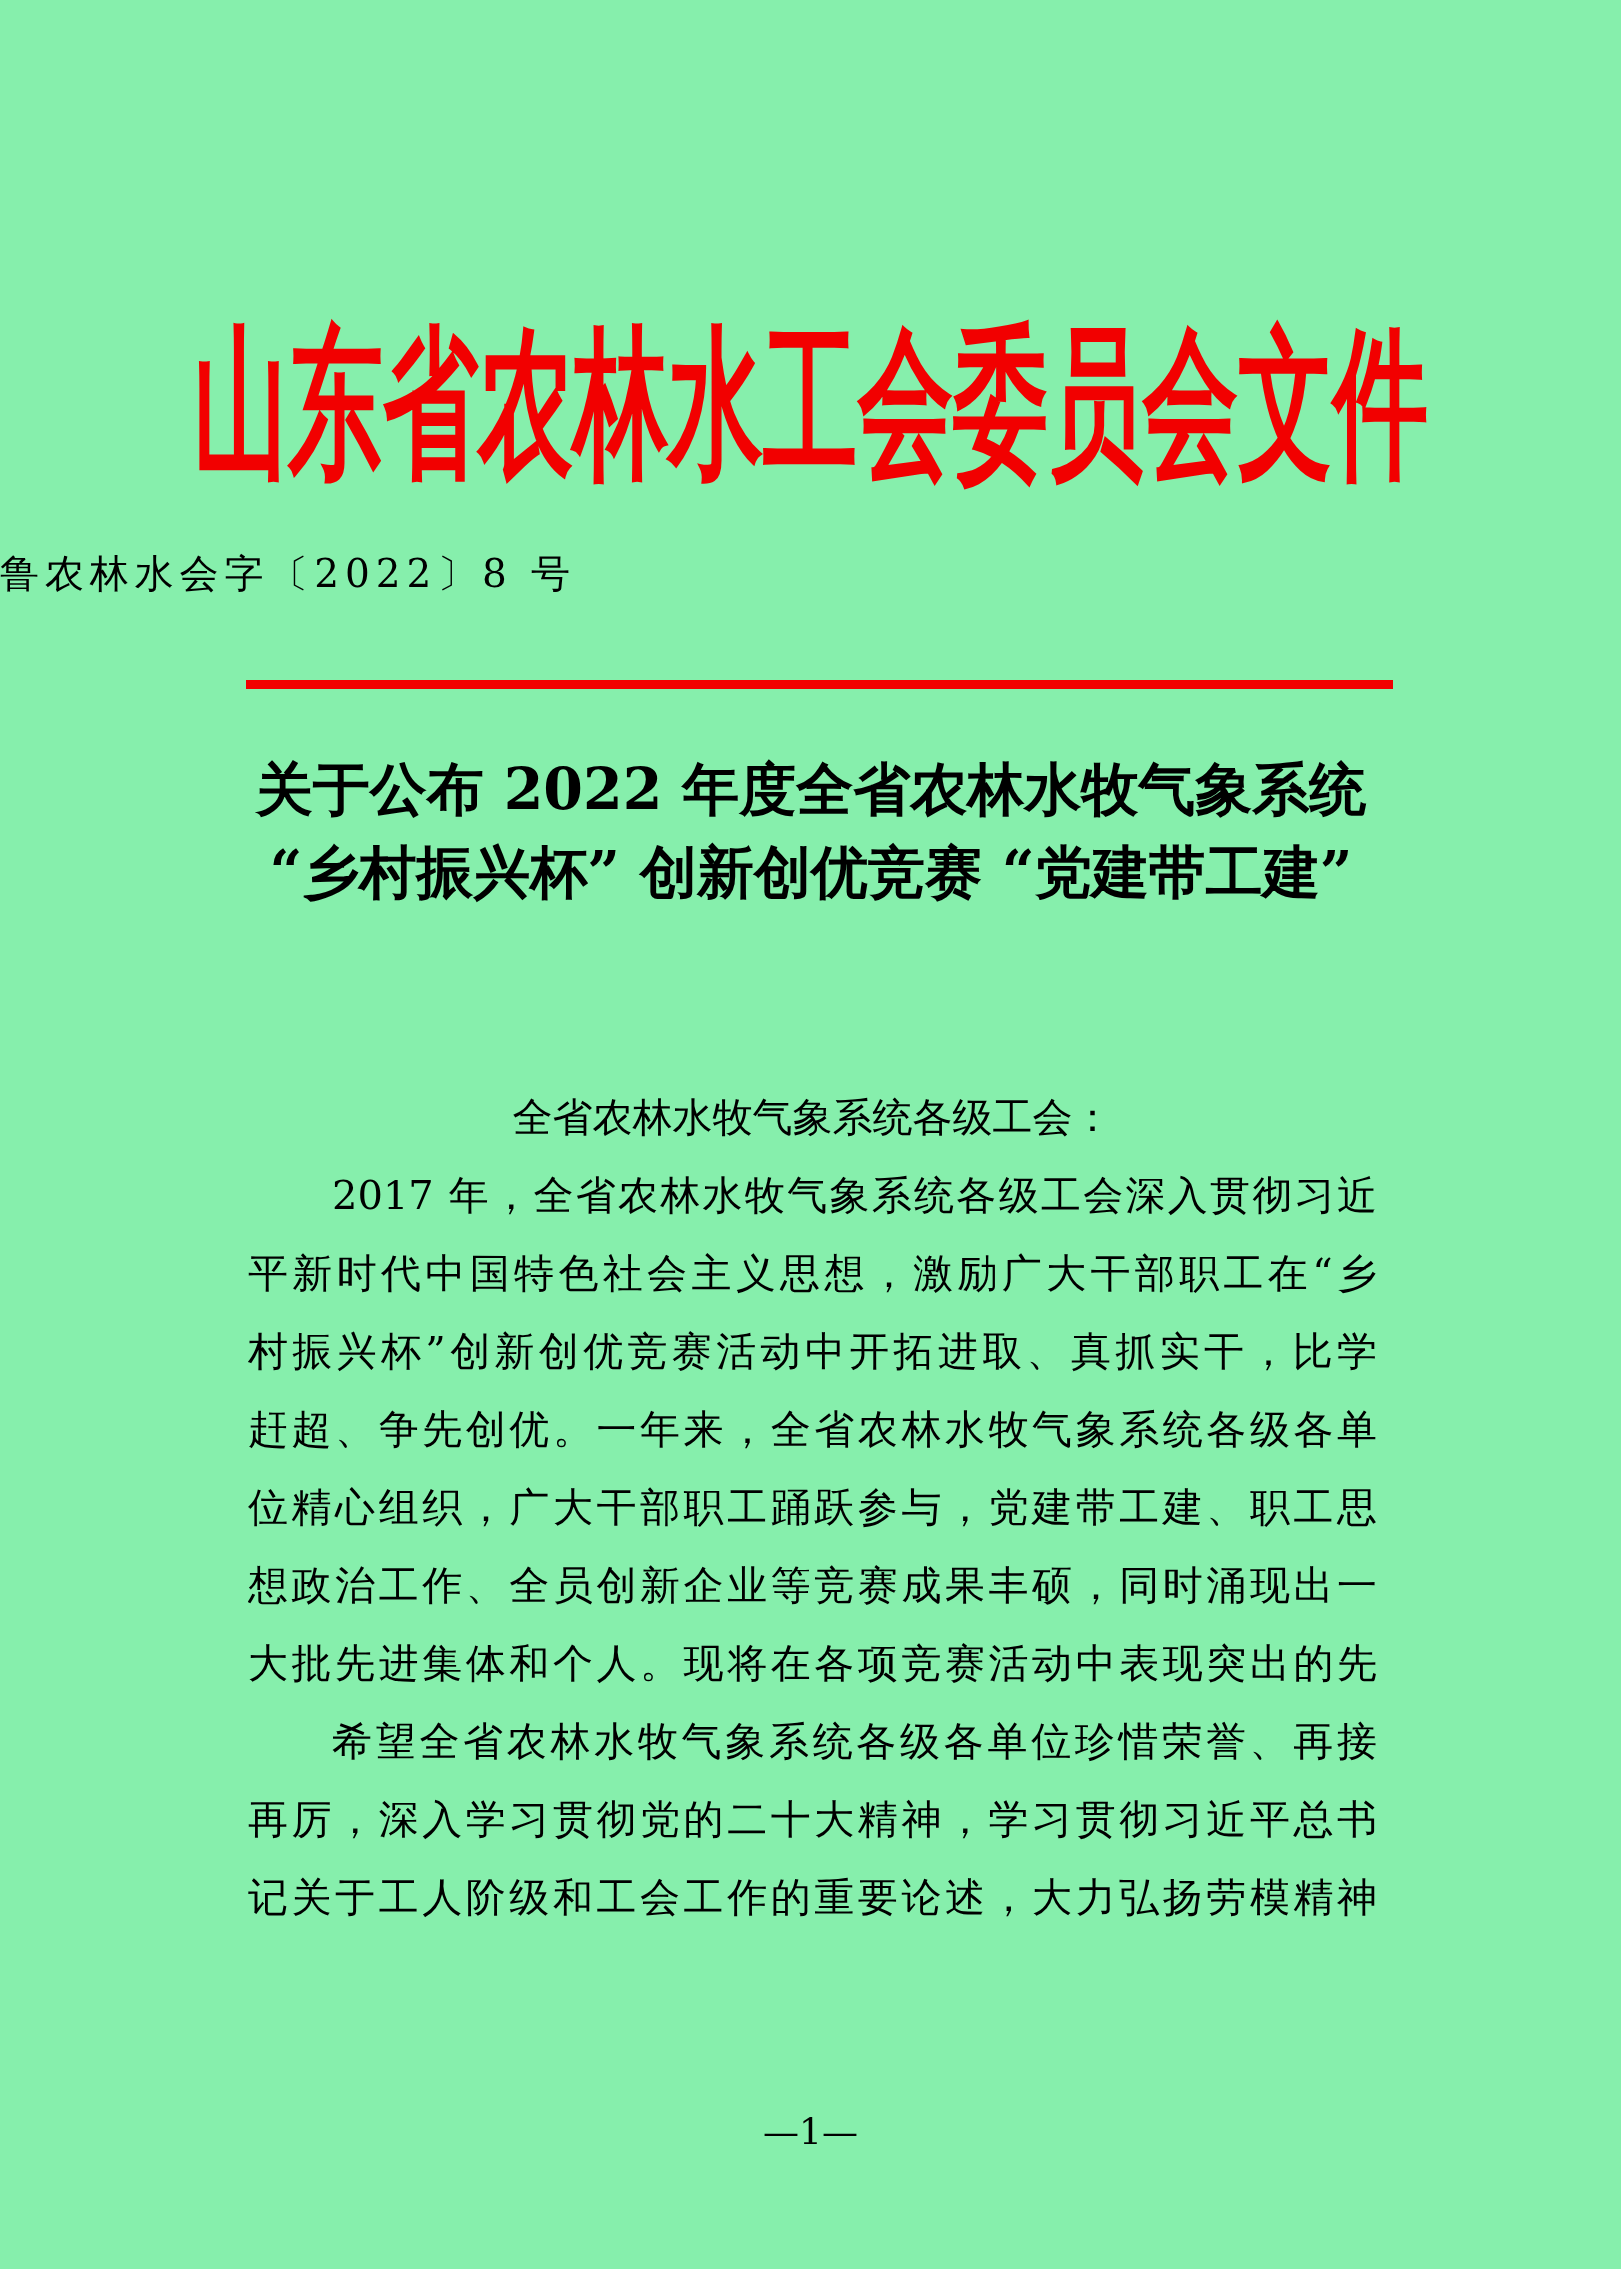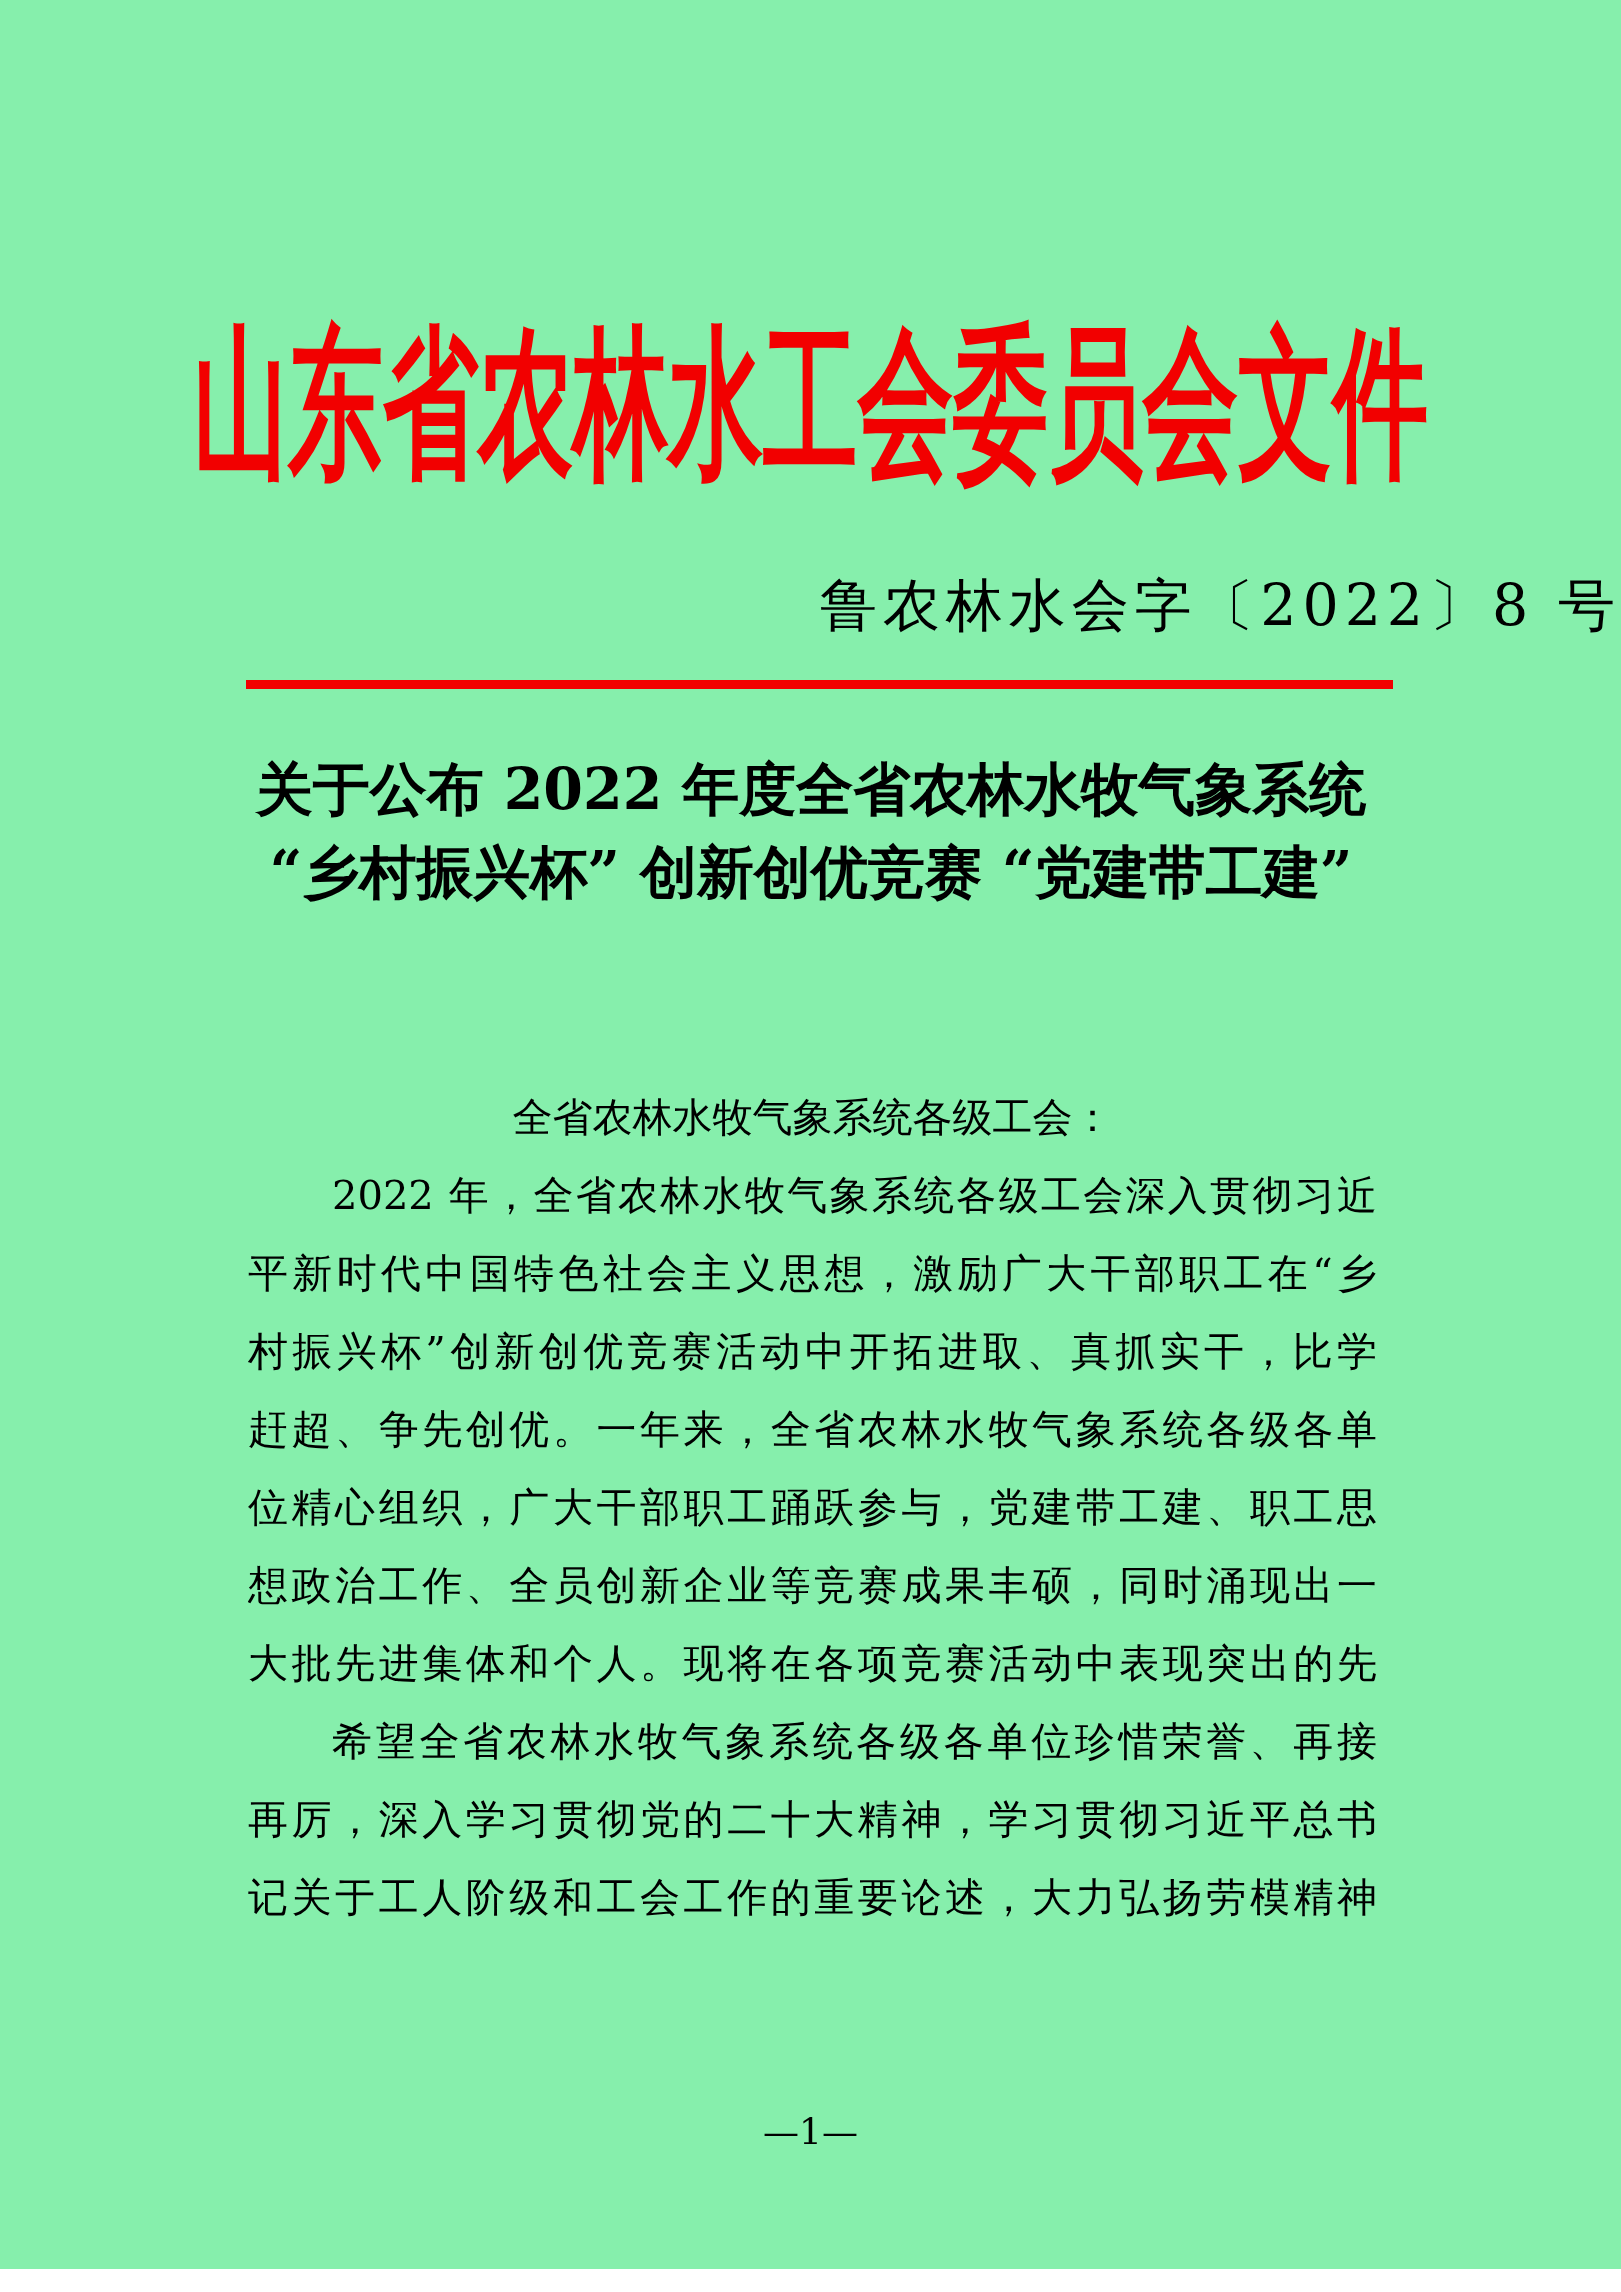--- a/index.html
+++ b/index.html
@@ -27,25 +27,25 @@
     line-height: 95px;
     font-weight: 900;
     letter-spacing: 0px;
     color: #f20000;
     transform: scaleY(1.72);
     transform-origin: 50% 0;
     white-space: nowrap;
   }
   .doc-number {
     position: absolute;
-    top: 576px;
+    top: 544px;
     left: 0;
     width: 100%;
-    text-align: right;
-    font-size: 57px;
+    text-align: left;
+    font-size: 39px;
     line-height: 59px;
     letter-spacing: 5.9px;
     color: #000000;
     white-space: nowrap;
   }
   .red-rule {
     position: absolute;
     top: 680px;
     left: 246px;
     width: 1147px;
@@ -107,21 +107,21 @@
 
   <div class="red-rule" style="background: rgb(242, 0, 0);"></div>
 
   <div class="doc-title">
     <div class="t-line">关于公布 2022 年度全省农林水牧气象系统</div>
     <div class="t-line">“乡村振兴杯” 创新创优竞赛 “党建带工建”</div>
   </div>
 
   <div class="body-block" id="body-lines">
       <div class="b-line">全省农林水牧气象系统各级工会：</div>
-      <div class="b-line j ind">2022 年，全省农林水牧气象系统各级工会深入贯彻习近</div>
+      <div class="b-line j ind">2017 年，全省农林水牧气象系统各级工会深入贯彻习近</div>
       <div class="b-line j">平新时代中国特色社会主义思想，激励广大干部职工在“乡</div>
       <div class="b-line j">村振兴杯”创新创优竞赛活动中开拓进取、真抓实干，比学</div>
       <div class="b-line j">赶超、争先创优。一年来，全省农林水牧气象系统各级各单</div>
       <div class="b-line j">位精心组织，广大干部职工踊跃参与，党建带工建、职工思</div>
       <div class="b-line j">想政治工作、全员创新企业等竞赛成果丰硕，同时涌现出一</div>
       <div class="b-line j">大批先进集体和个人。现将在各项竞赛活动中表现突出的先</div>
       <div class="b-line j ind">希望全省农林水牧气象系统各级各单位珍惜荣誉、再接</div>
       <div class="b-line j">再厉，深入学习贯彻党的二十大精神，学习贯彻习近平总书</div>
       <div class="b-line j">记关于工人阶级和工会工作的重要论述，大力弘扬劳模精神</div>
     </div>

